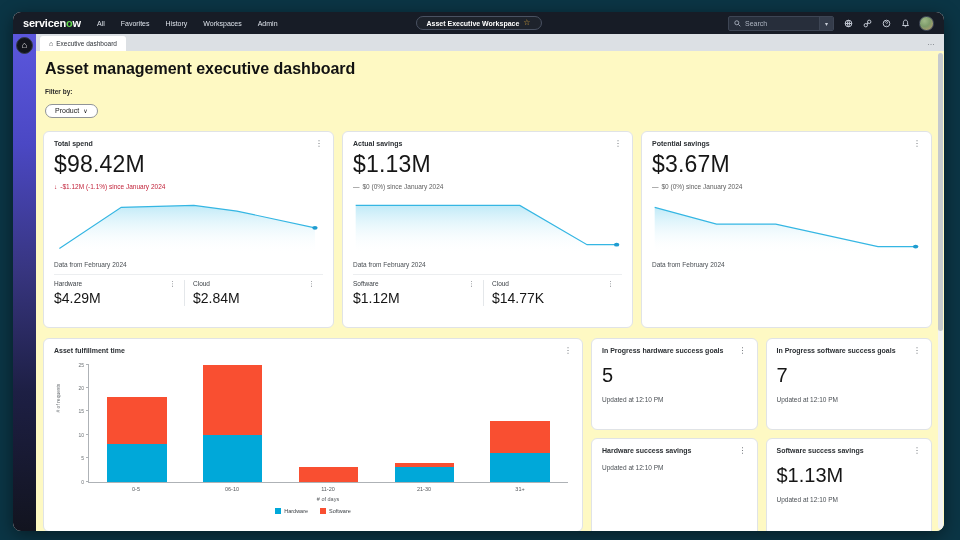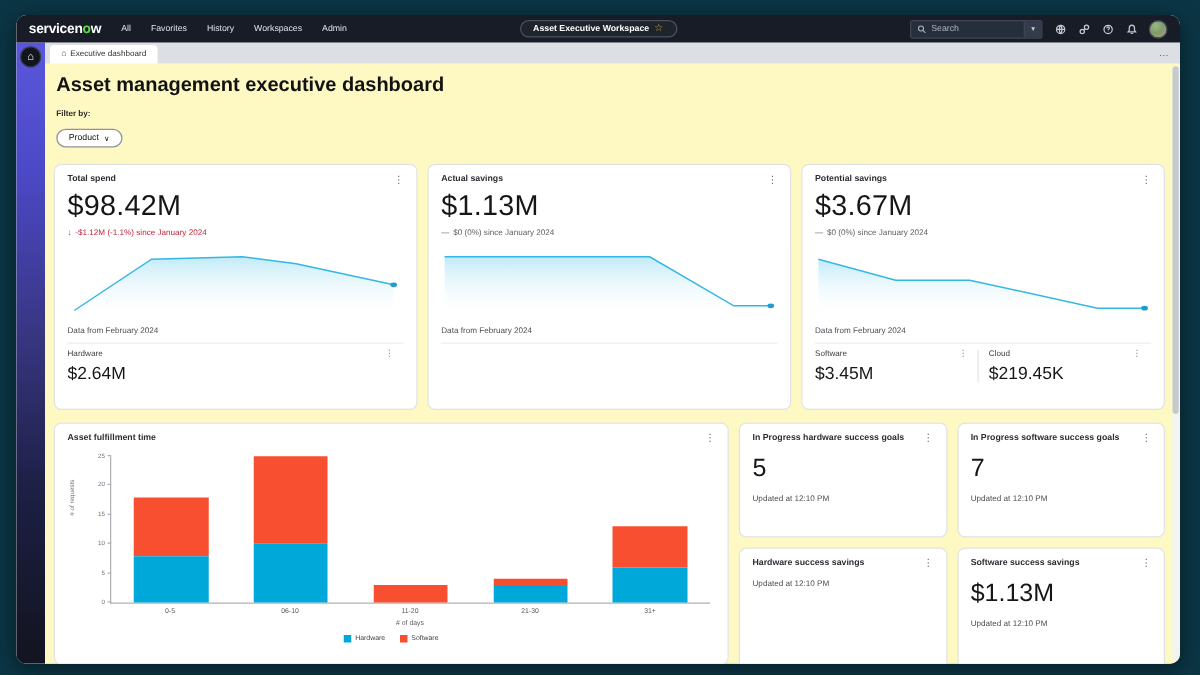--- a/index.html
+++ b/index.html
@@ -204,21 +204,28 @@
                   <polyline points="2,27 25,5 52,4 68,7 97,16" fill="none" stroke="#35B6E3" stroke-width="1.2" vector-effect="non-scaling-stroke"></polyline>
                   <circle cx="97" cy="16" r="1" fill="#1F9CD0"></circle>
                 </svg>
               <div class="footnote">Data from February 2024</div>
               <div class="breakdown">
                 <div class="bd-col">
                   <div class="bd-head">
                       <span>Hardware</span>
                       <span class="kebab sm">⋮</span>
                     </div>
-                  <div class="bd-val">$2.64M</div>
+                  <div class="bd-val">$4.29M</div>
+                </div>
+                <div class="bd-col">
+                  <div class="bd-head">
+                      <span>Cloud</span>
+                      <span class="kebab sm">⋮</span>
+                    </div>
+                  <div class="bd-val">$2.84M</div>
                 </div>
               </div>
             </section>
 
             <section class="card kpi">
               <div class="card-head">
                 <span class="card-title">Actual savings</span>
                 <span class="kebab">⋮</span>
               </div>
               <div class="kpi-value">$1.13M</div>
@@ -232,20 +239,34 @@
                       <stop offset="0" stop-color="#BDE9F7" stop-opacity="0.95"></stop>
                       <stop offset="1" stop-color="#FFFFFF" stop-opacity="0"></stop>
                     </linearGradient>
                   </defs>
                   <polygon points="1,30 1,4 62,4 87,25 98,25 98,30" fill="url(#sg1)"></polygon>
                   <polyline points="1,4 62,4 87,25 98,25" fill="none" stroke="#35B6E3" stroke-width="1.2" vector-effect="non-scaling-stroke"></polyline>
                   <circle cx="98" cy="25" r="1" fill="#1F9CD0"></circle>
                 </svg>
               <div class="footnote">Data from February 2024</div>
               <div class="breakdown">
+                <div class="bd-col">
+                  <div class="bd-head">
+                      <span>Software</span>
+                      <span class="kebab sm">⋮</span>
+                    </div>
+                  <div class="bd-val">$1.12M</div>
+                </div>
+                <div class="bd-col">
+                  <div class="bd-head">
+                      <span>Cloud</span>
+                      <span class="kebab sm">⋮</span>
+                    </div>
+                  <div class="bd-val">$14.77K</div>
+                </div>
               </div>
             </section>
 
             <section class="card kpi">
               <div class="card-head">
                 <span class="card-title">Potential savings</span>
                 <span class="kebab">⋮</span>
               </div>
               <div class="kpi-value">$3.67M</div>
               <div class="kpi-delta flat">
@@ -257,36 +278,20 @@
                     <linearGradient id="sg2" x1="0" y1="0" x2="0" y2="1">
                       <stop offset="0" stop-color="#BDE9F7" stop-opacity="0.95"></stop>
                       <stop offset="1" stop-color="#FFFFFF" stop-opacity="0"></stop>
                     </linearGradient>
                   </defs>
                   <polygon points="1,30 1,5 24,14 46,14 84,26 98,26 98,30" fill="url(#sg2)"></polygon>
                   <polyline points="1,5 24,14 46,14 84,26 98,26" fill="none" stroke="#35B6E3" stroke-width="1.2" vector-effect="non-scaling-stroke"></polyline>
                   <circle cx="98" cy="26" r="1" fill="#1F9CD0"></circle>
                 </svg>
               <div class="footnote">Data from February 2024</div>
-              <div class="breakdown">
-                <div class="bd-col">
-                  <div class="bd-head">
-                      <span>Software</span>
-                      <span class="kebab sm">⋮</span>
-                    </div>
-                  <div class="bd-val">$3.45M</div>
-                </div>
-                <div class="bd-col">
-                  <div class="bd-head">
-                      <span>Cloud</span>
-                      <span class="kebab sm">⋮</span>
-                    </div>
-                  <div class="bd-val">$219.45K</div>
-                </div>
-              </div>
             </section>
           </div>
 
           
           <div class="second-row">
 
             <section class="card chart-card">
               <div class="card-head">
                 <span class="card-title">Asset fulfillment time</span>
                 <span class="kebab">⋮</span>

